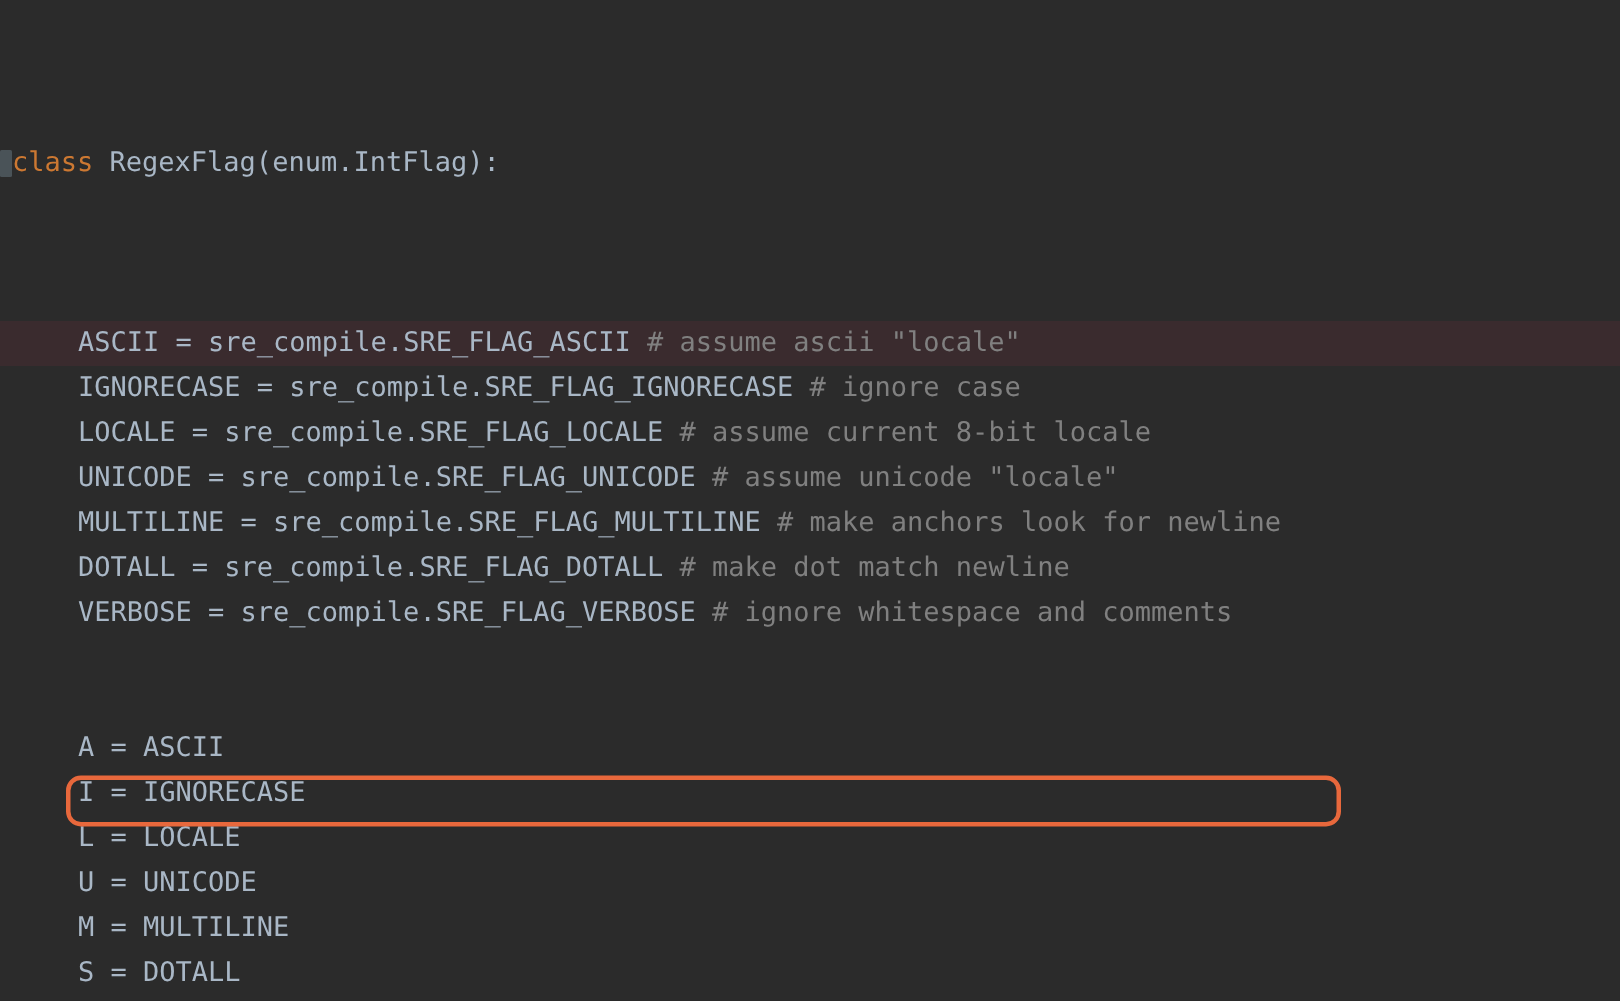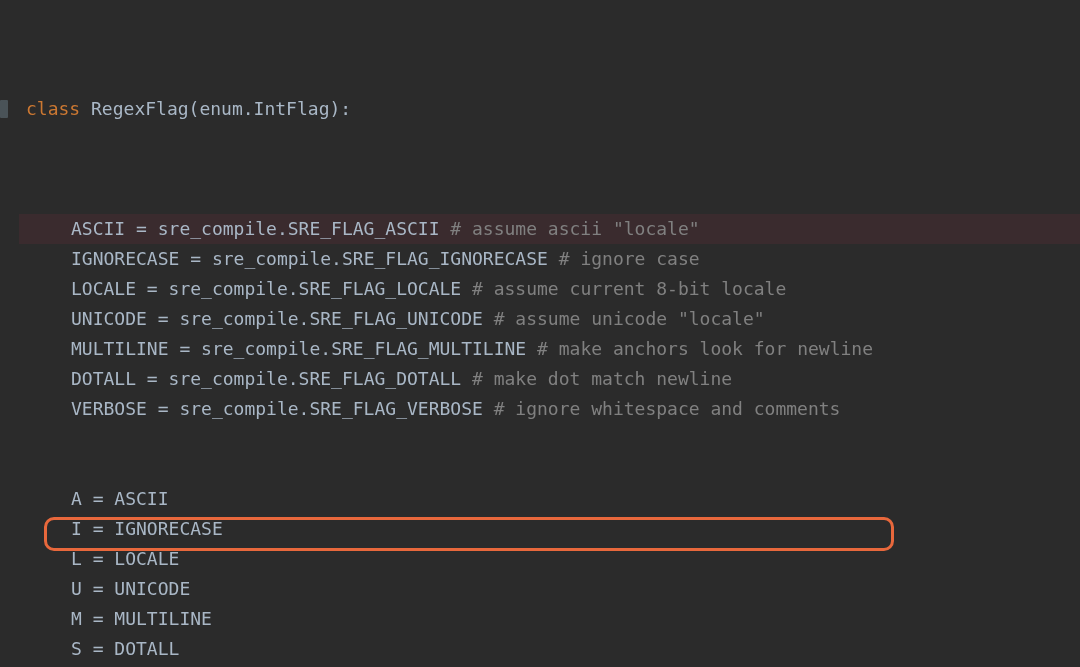--- a/index.html
+++ b/index.html
@@ -19,22 +19,22 @@
     position: relative;
   }
   .line {
     padding-left: 0;
     white-space: pre;
     position: relative;
   }
   .hl-line {
     background: #3a2b2e;
   }
-  .indent0 { padding-left: 26px; }
-  .indent1 { padding-left: 52px; margin-left: 19px; }
+  .indent0 { padding-left: 8px; }
+  .indent1 { padding-left: 52px; }
   .kw { color: #cc7832; }
   .ident { color: #a9b7c6; }
   .cmt { color: #808080; }
   .dot { color: #a9b7c6; }
   .gutter-marker {
     position: absolute;
     left: 0;
     top: 6px;
     width: 8px;
     height: 18px;

